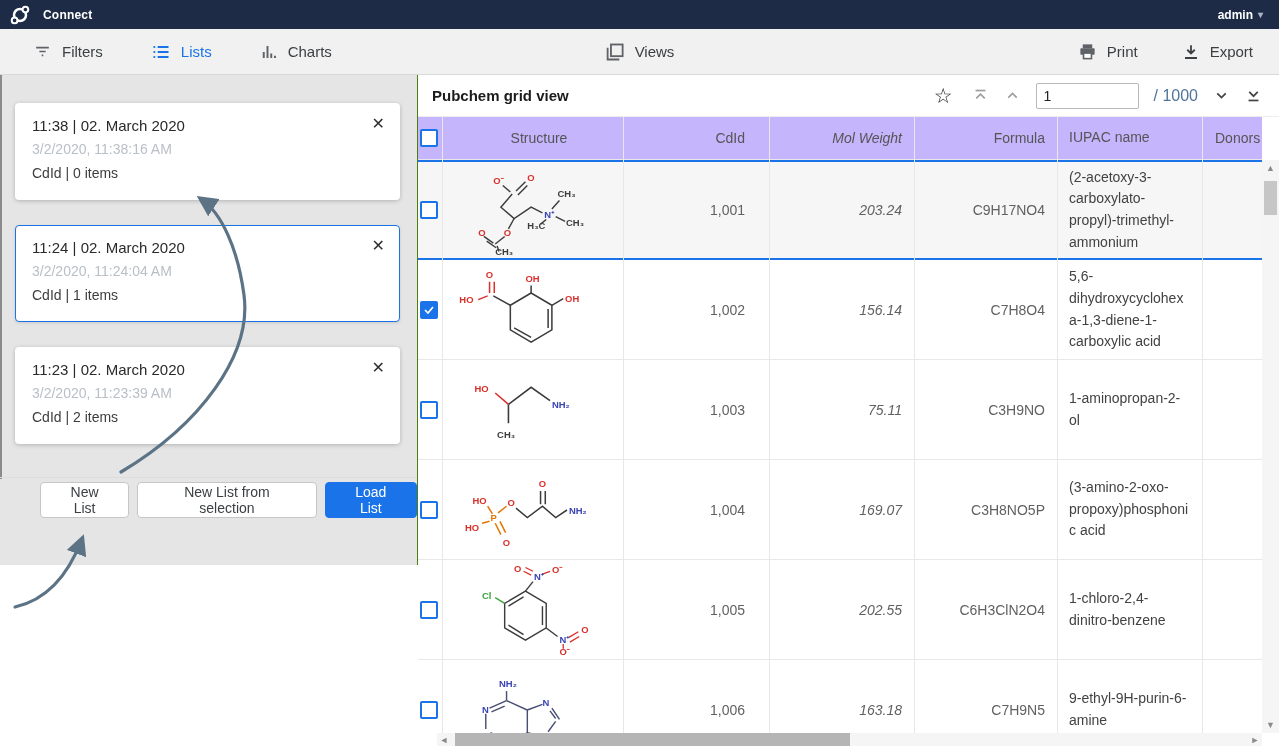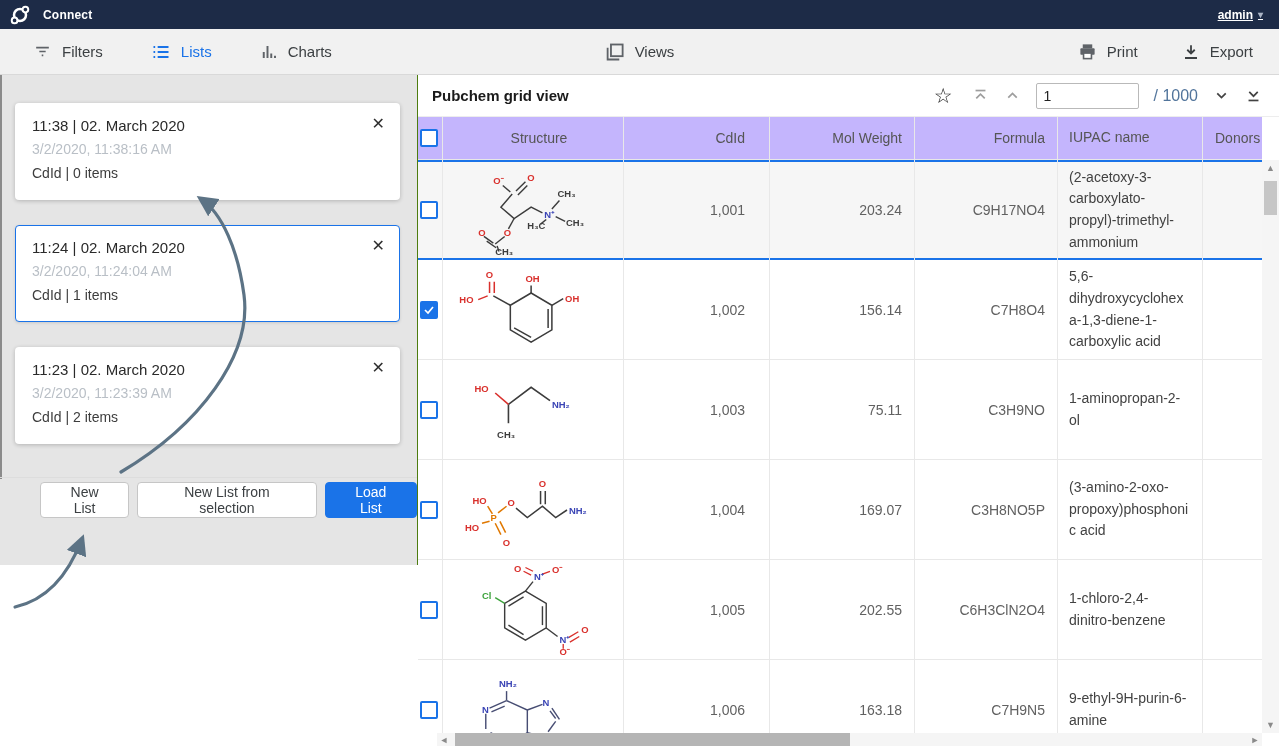--- a/index.html
+++ b/index.html
@@ -5,21 +5,21 @@
   * { margin:0; padding:0; box-sizing:border-box; }
   html,body { width:1279px; height:746px; overflow:hidden; }
   body { font-family:"Liberation Sans", sans-serif; background:#fff; position:relative; color:#333; }
 
   
   .topbar { position:absolute; top:0; left:0; width:1279px; height:29px; background:#1d2b47;
             display:flex; align-items:center; padding:0 10px; }
   .topbar .brand { display:flex; align-items:center; gap:13px; }
   .topbar .brand-name { color:#fff; font-size:12px; font-weight:bold; letter-spacing:.2px; }
   .topbar .spacer { flex:1; }
-  .topbar .user { color:#fff; font-size:12px; font-weight:bold; display:flex; align-items:center; gap:5px; cursor:pointer; padding-right:6px;text-decoration:underline;}
+  .topbar .user { color:#fff; font-size:12px; font-weight:bold; display:flex; align-items:center; gap:5px; cursor:pointer; padding-right:6px;}
   .topbar .user .caret { color:#aab4c5; font-size:10px; }
 
   
   .toolbar { position:absolute; top:29px; left:0; width:1279px; height:46px; background:#f1f1f1;
              border-bottom:1px solid #d9d9d9; display:flex; align-items:center; }
   .tbtn { display:flex; align-items:center; gap:10px; font-size:15px; color:#3c4043; cursor:pointer; }
   .tbtn svg { display:block; }
   .tb-left { display:flex; gap:48px; padding-left:33px; }
   .tb-center { position:absolute; left:50%; transform:translateX(-50%); top:0; height:45px; display:flex; align-items:center; }
   .tb-right { margin-left:auto; display:flex; gap:44px; padding-right:26px; }
@@ -61,21 +61,21 @@
   .th { font-size:14px; color:#555; display:flex; align-items:center; padding-left:12px;
         border-right:1px solid #e8e8e8; }
   .rows { position:absolute; top:85px; left:0; width:844px; bottom:0; overflow:hidden; }
   .row { display:flex; height:100px; border-bottom:1px solid #e8e8e8; background:#fff; }
   .row.focused { background:#f6f6f6; box-shadow:0 -2px 0 #1a73e8 inset, 0 2px 0 #1a73e8 inset; }
   .row.focused { border-bottom:none; }
   .td { border-right:1px solid #e8e8e8; display:flex; align-items:center; }
   .col-cb { width:25px; border-right:1px solid #e8e8e8; display:flex; align-items:center; justify-content:flex-start; padding-left:2px; }
   .col-structure { width:181px; justify-content:center; }
   .col-cdid { width:146px; justify-content:flex-end; padding-right:24px; }
-  .col-mol { width:145px; justify-content:flex-end; padding-right:12px; }
+  .col-mol { width:145px; justify-content:flex-end; padding-right:12px;font-style:italic; }
   .col-formula { width:143px; justify-content:flex-end; padding-right:12px; }
   .col-iupac { width:145px; padding:8px 11px; line-height:1.55; align-items:center; }
   .col-donors { flex:1; border-right:none; }
   .num { font-size:14px; color:#616161; }
   .iupac-text { font-size:14px; color:#424242; overflow-wrap:break-word; width:100%; }
 
   .cb { width:18px; height:18px; border:2px solid #1a73e8; border-radius:2px; background:#fff; cursor:pointer;
         display:flex; align-items:center; justify-content:center; flex:none; }
   .cb.checked { background:#1a73e8; }
 

